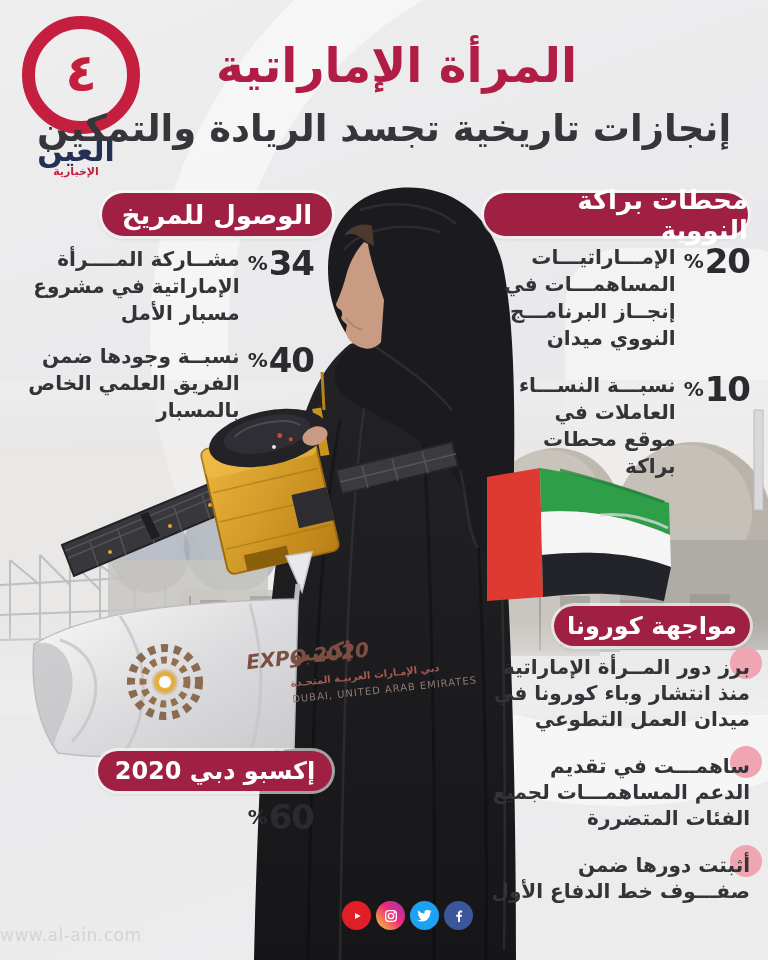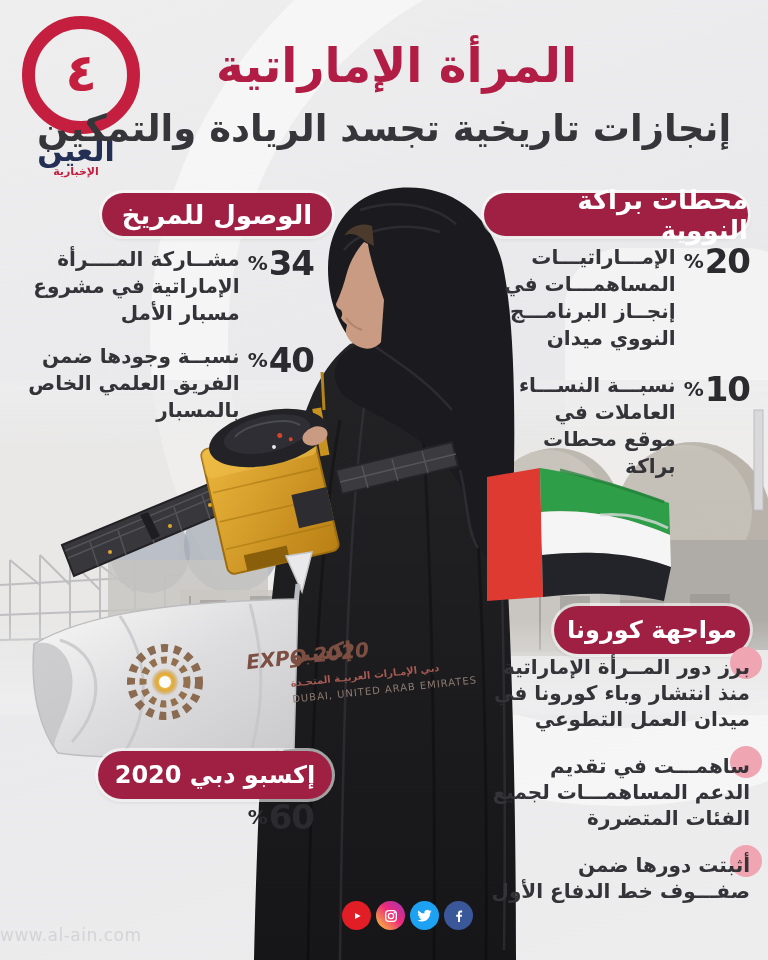--- a/index.html
+++ b/index.html
@@ -24,21 +24,21 @@
   .logo-tag{font-size:11px;font-weight:bold;color:#c41f3e;line-height:1.1;}
   .title{position:absolute;left:0;right:0;top:38px;text-align:center;
     font-size:47px;font-weight:bold;color:#b11d45;letter-spacing:0;padding-left:25px;}
   .subtitle{position:absolute;left:0;right:0;top:107px;text-align:center;
     font-size:37px;font-weight:bold;color:#35353a;}
   
   .badge{position:absolute;background:#a02044;color:#fff;font-weight:bold;
     display:flex;align-items:center;justify-content:center;border-radius:26px;
     box-shadow:0 0 0 3px rgba(255,255,255,.6),0 2px 5px rgba(0,0,0,.18);}
   .badge.big{height:43px;font-size:26px;}
-  .badge.small{height:48px;font-size:24px;}
+  .badge.small{height:40px;font-size:24px;}
   
   .stats{position:absolute;}
   .stat{display:flex;align-items:flex-start;margin-bottom:16px;}
   .stat-num{flex:0 0 auto;display:inline-flex;direction:ltr;align-items:center;
     color:#2b2b2f;font-weight:bold;padding-top:0;margin-left:8px;}
   .stat-num .pct{font-size:20px;line-height:1;margin-right:1px;}
   .stat-num .digits{font-size:34px;line-height:1;letter-spacing:-1px;}
   .stat-txt{flex:1 1 auto;text-align:right;font-size:20px;line-height:27px;
     font-weight:bold;color:#333338;}
   

